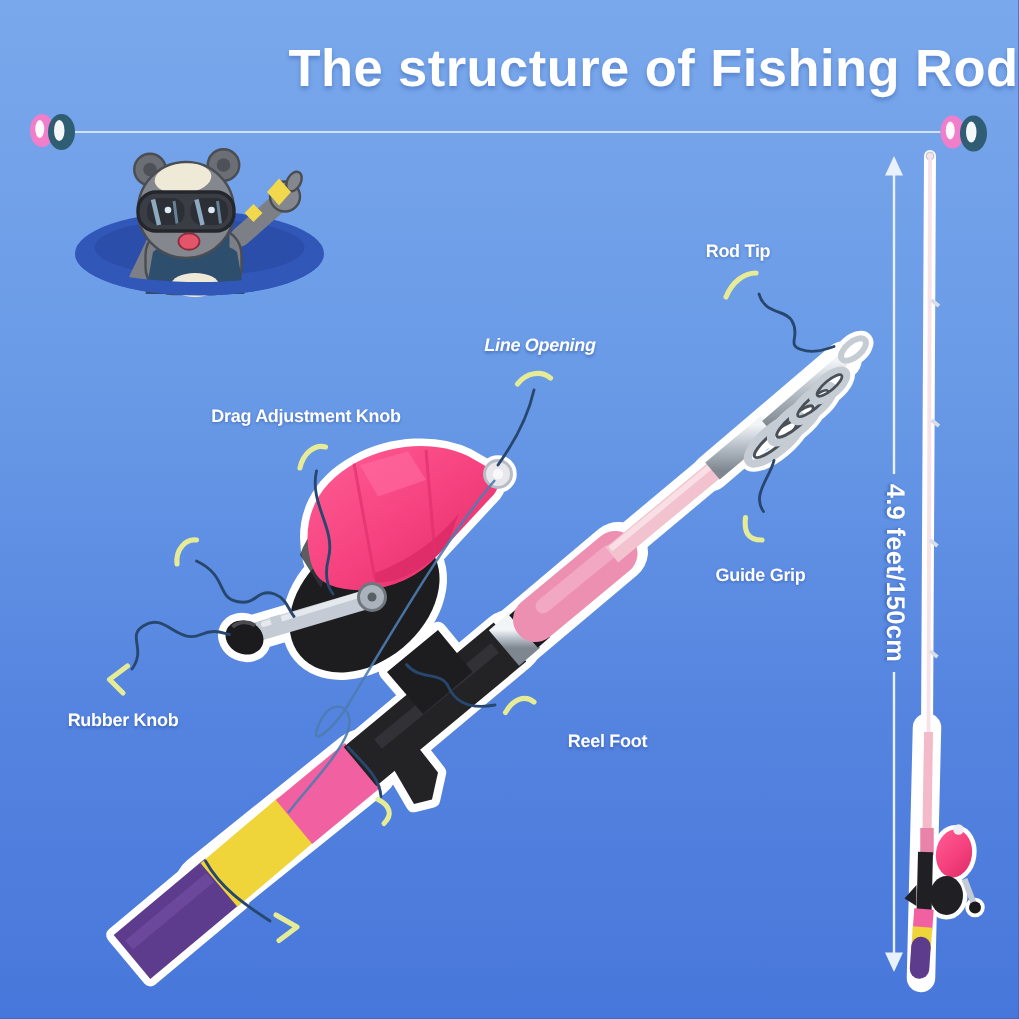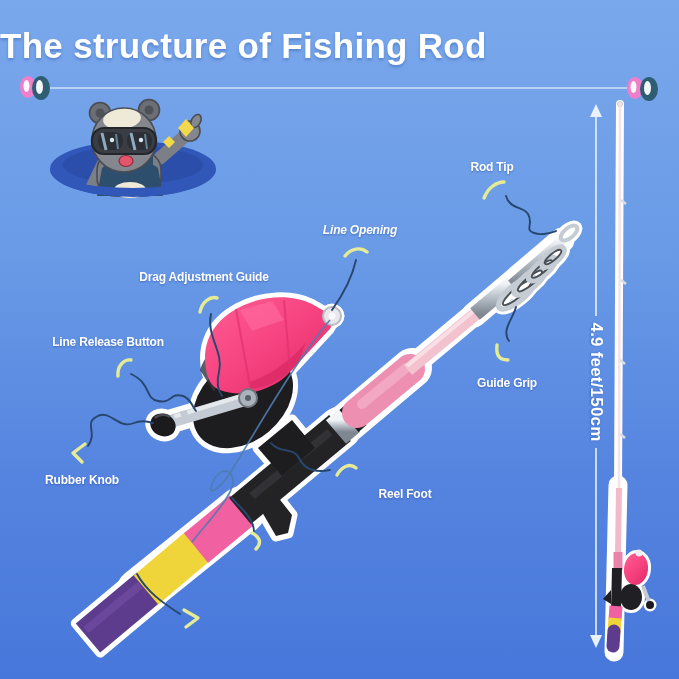--- a/index.html
+++ b/index.html
@@ -3,21 +3,21 @@
 <meta charset="utf-8">
 <style>
   html,body{margin:0;padding:0;background:#3a66c4;}
   .stage{
     position:relative;width:679px;height:679px;overflow:hidden;
     background:linear-gradient(180deg,#7aa8ec 0%,#699ae6 38%,#5584e0 70%,#4777da 100%);
     font-family:"Liberation Sans",sans-serif;
   }
   .stage svg{position:absolute;left:0;top:0;}
   .page-title{
-    position:absolute;left:0;top:26px;width:100%;text-align:left;
+    position:absolute;left:0;top:26px;width:100%;text-align:right;
     font-size:35px;font-weight:800;color:#ffffff;letter-spacing:.3px;
     text-shadow:0 2px 3px rgba(30,70,150,.35);
   }
   .lbl{
     position:absolute;transform:translate(-50%,-50%);white-space:nowrap;
     font-size:12px;font-weight:800;color:#ffffff;letter-spacing:-.2px;
     text-shadow:0 1px 2px rgba(25,60,140,.45);
   }
   .len-lbl{
     position:absolute;left:596px;top:382px;white-space:nowrap;
@@ -255,20 +255,19 @@
       <line x1="616" y1="606" x2="615" y2="620" stroke="#f160a0" stroke-width="13"></line>
       <line x1="615" y1="618" x2="614" y2="633" stroke="#efd43a" stroke-width="13"></line>
       <line x1="614" y1="631" x2="613" y2="646" stroke="#5e3c8d" stroke-width="13" stroke-linecap="round"></line>
     </g>
   </svg>
 
   <div class="page-title">The structure of Fishing Rod</div>
 
   <div class="lbl" style="left:492px;top:167px;">Rod Tip</div>
   <div class="lbl" style="left:360px;top:230px;font-style:italic;">Line Opening</div>
-  <div class="lbl" style="left:204px;top:277px;">Drag Adjustment Guide</div>
-  <div class="lbl" style="left:108px;top:342px;">Line Release Button</div>
+  <div class="lbl" style="left:204px;top:277px;">Drag Adjustment Knob</div>
   <div class="lbl" style="left:507px;top:383px;">Guide Grip</div>
   <div class="lbl" style="left:82px;top:480px;">Rubber Knob</div>
   <div class="lbl" style="left:405px;top:469px;margin-top:25px;">Reel Foot</div>
 
   <div class="len-lbl">4.9 feet/150cm</div>
 </div>
 
 </body></html>

